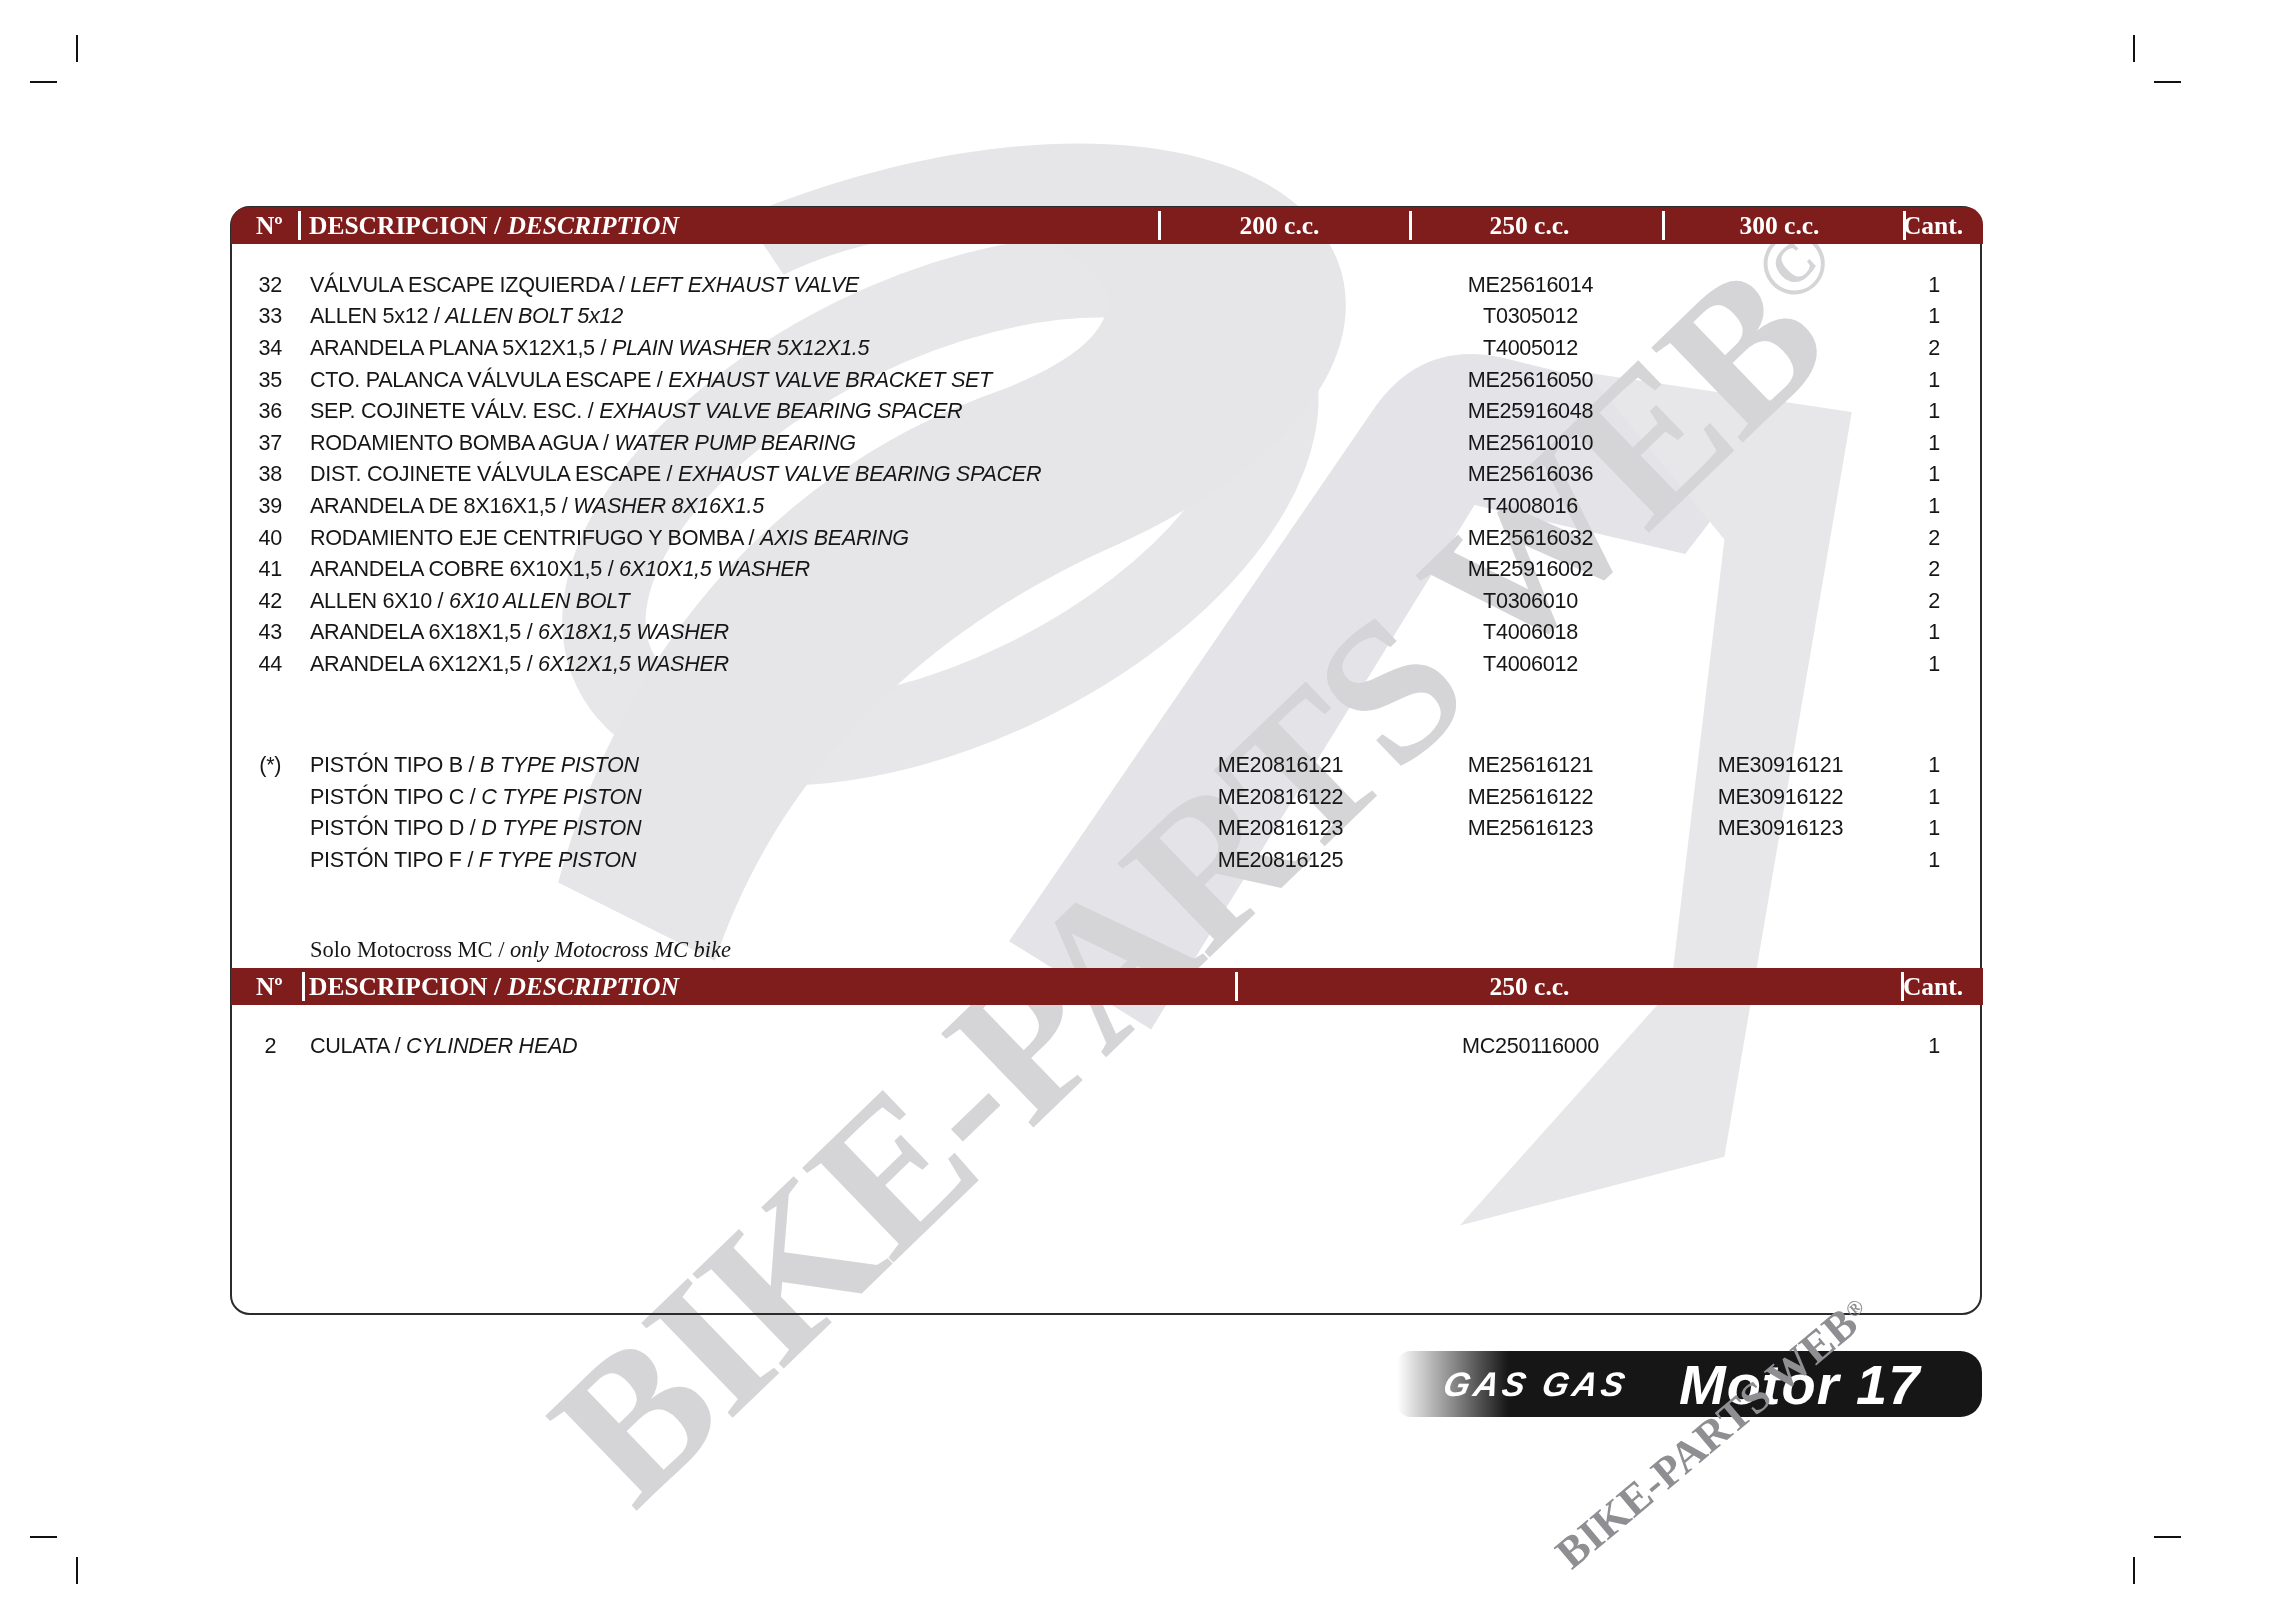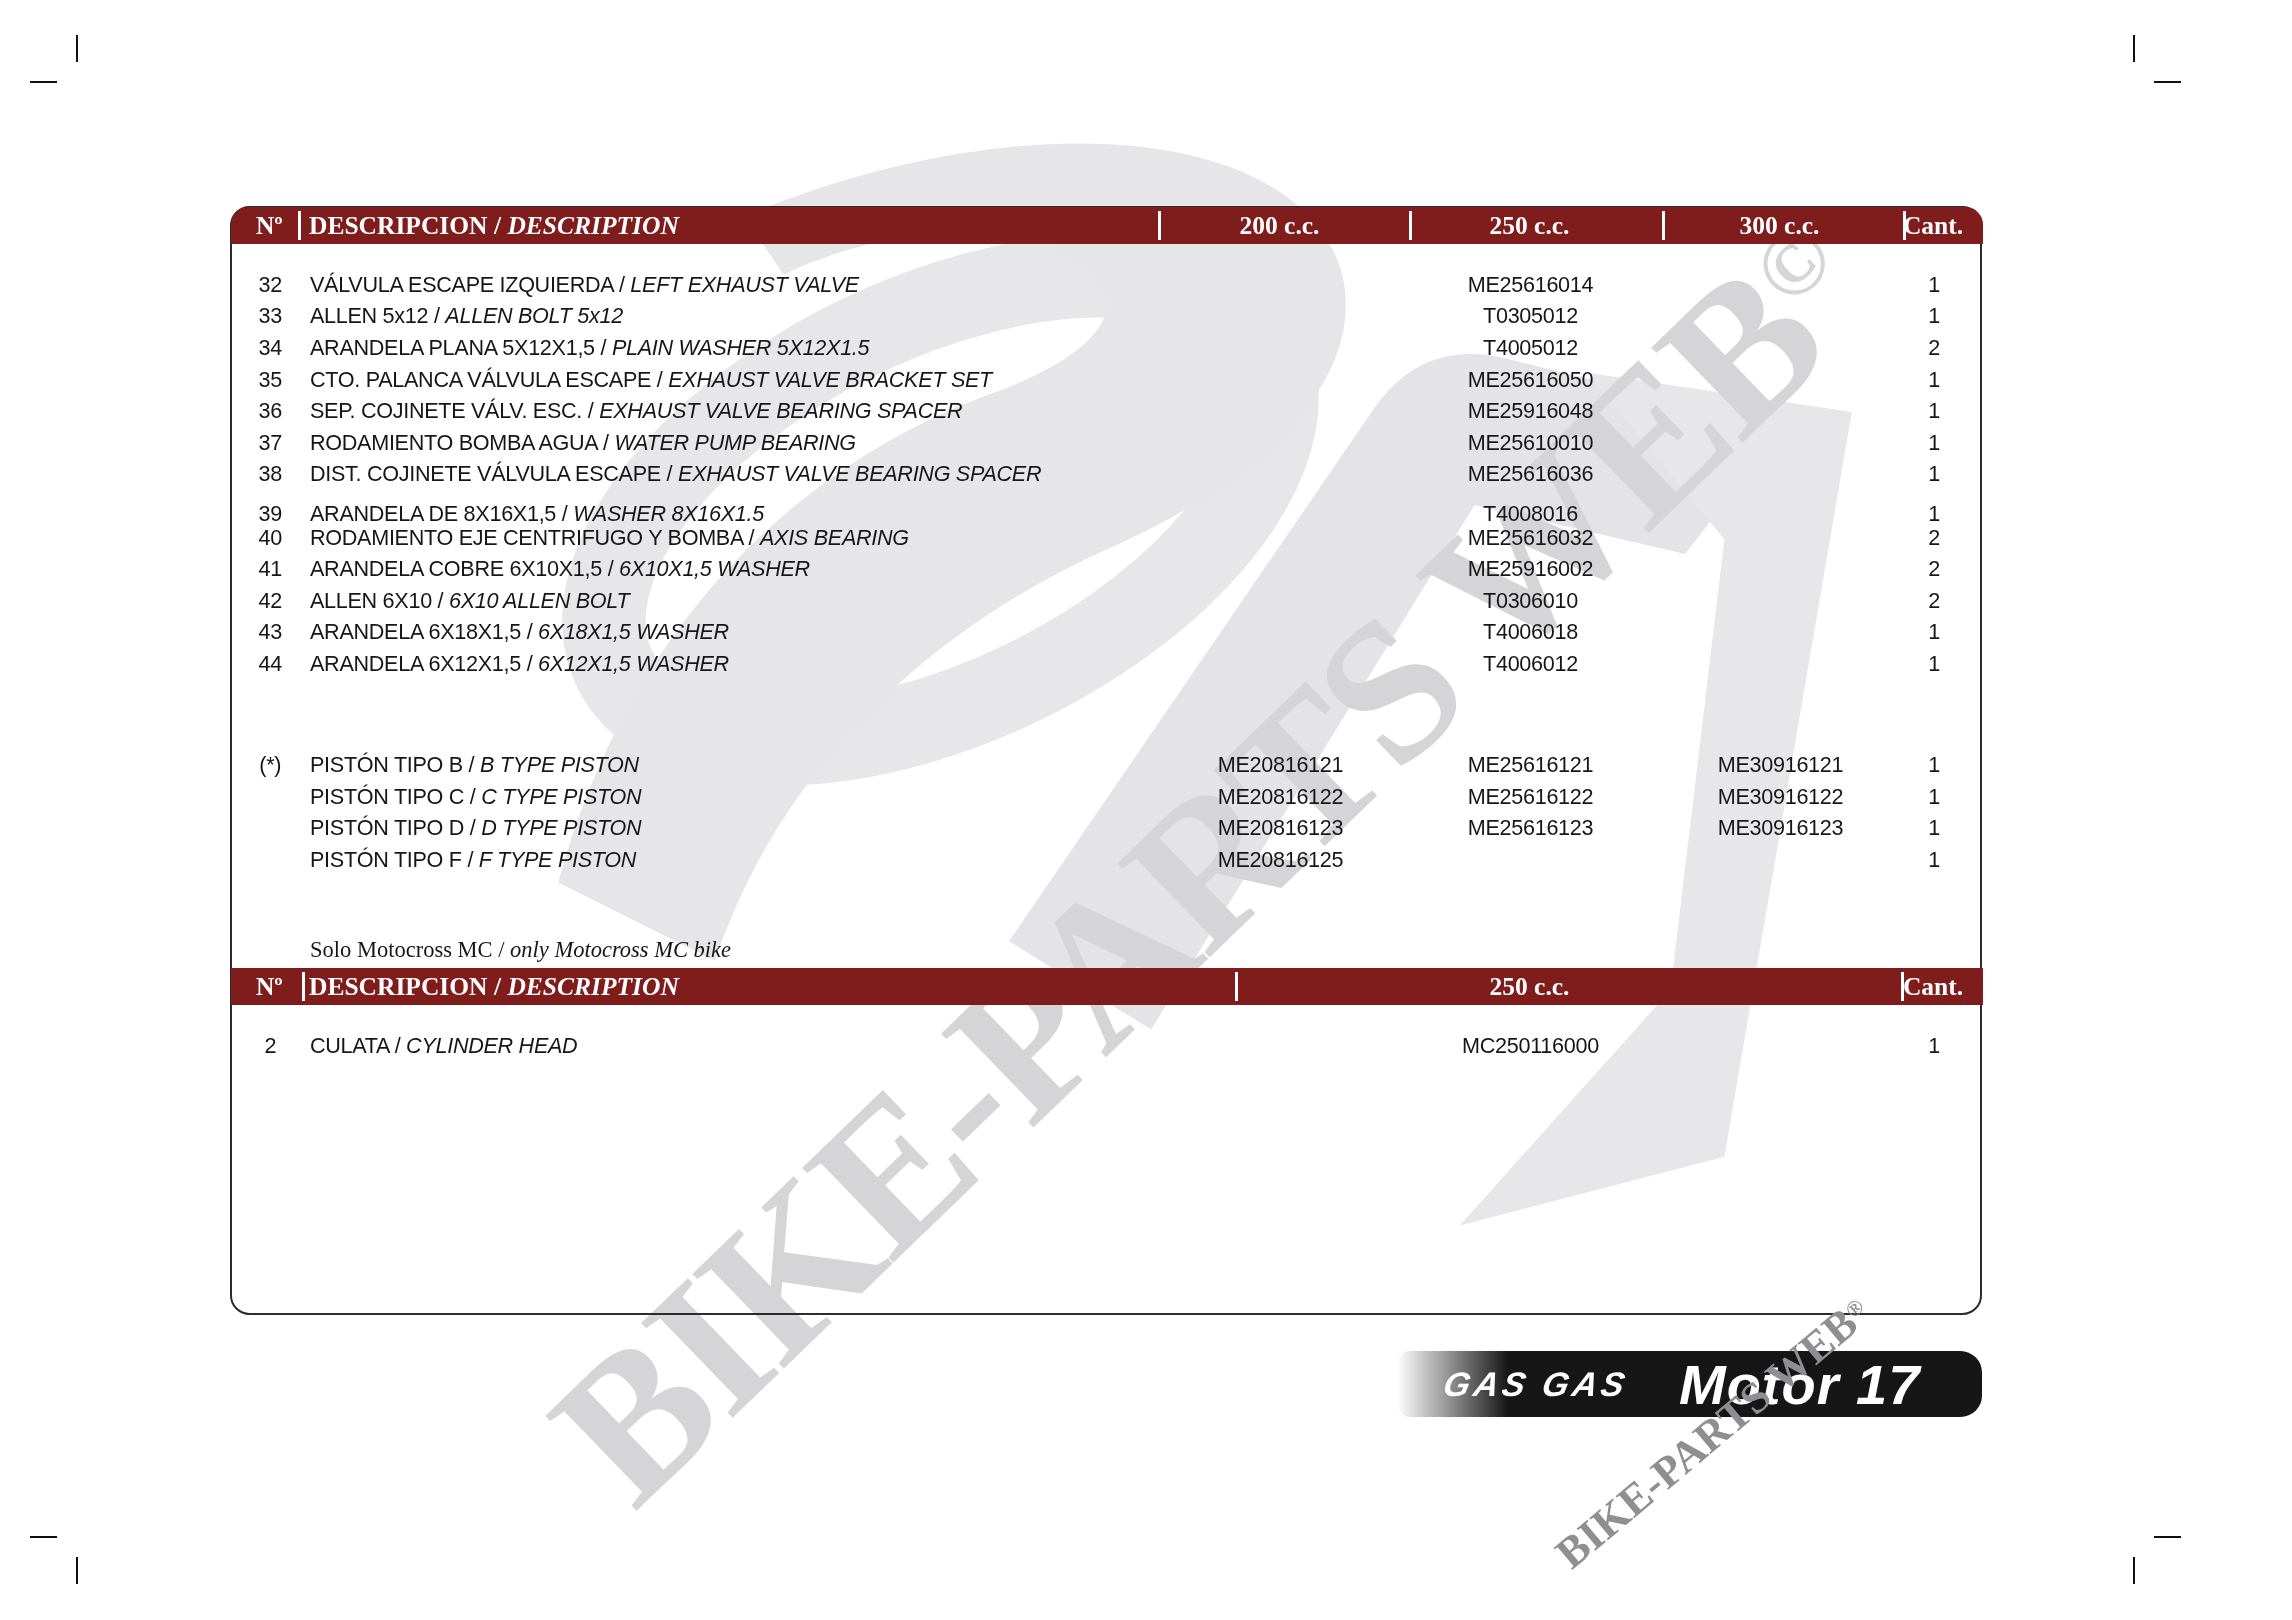--- a/index.html
+++ b/index.html
@@ -161,21 +161,21 @@
           <span class="cell c-qty">1</span>
         </div>
         <div class="prow" style="top: 251px;">
           <span class="cell c-num">38</span>
           <span class="cell c-desc"><span class="es">DIST. COJINETE VÁLVULA ESCAPE</span><span class="sep"> / </span><span class="en">EXHAUST VALVE BEARING SPACER</span></span>
           <span class="cell c-200"></span>
           <span class="cell c-250">ME25616036</span>
           <span class="cell c-300"></span>
           <span class="cell c-qty">1</span>
         </div>
-        <div class="prow" style="top: 291px;">
+        <div class="prow" style="top: 283px;">
           <span class="cell c-num">39</span>
           <span class="cell c-desc"><span class="es">ARANDELA DE 8X16X1,5</span><span class="sep"> / </span><span class="en">WASHER 8X16X1.5</span></span>
           <span class="cell c-200"></span>
           <span class="cell c-250">T4008016</span>
           <span class="cell c-300"></span>
           <span class="cell c-qty">1</span>
         </div>
         <div class="prow" style="top: 315px;">
           <span class="cell c-num">40</span>
           <span class="cell c-desc"><span class="es">RODAMIENTO EJE CENTRIFUGO Y BOMBA</span><span class="sep"> / </span><span class="en">AXIS BEARING</span></span>

